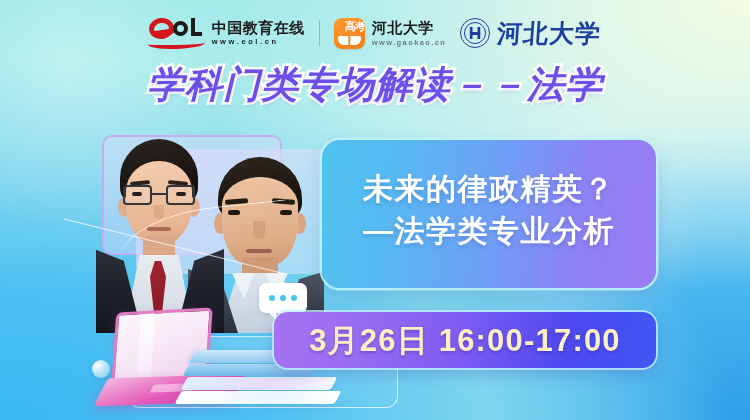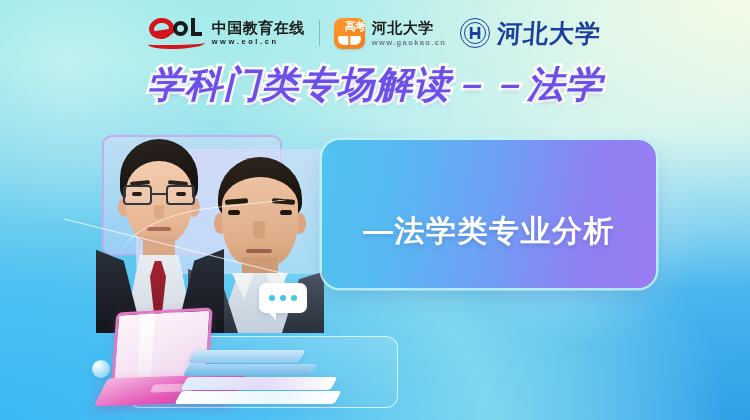--- a/index.html
+++ b/index.html
@@ -505,17 +505,21 @@
   </div>
 
   <div class="books">
     <div class="book b1"></div>
     <div class="book b2"></div>
     <div class="book b3"></div>
     <div class="book b4"></div>
   </div>
 
   <div class="head-card">
+    <div class="line l1">未来的律政精英？</div>
     <div class="line l2">—法学类专业分析</div>
   </div>
 
+  <div class="date-pill">
+    <span class="txt">3月26日 16:00-17:00</span>
+  </div>
 
 </div>
 
 </body></html>

